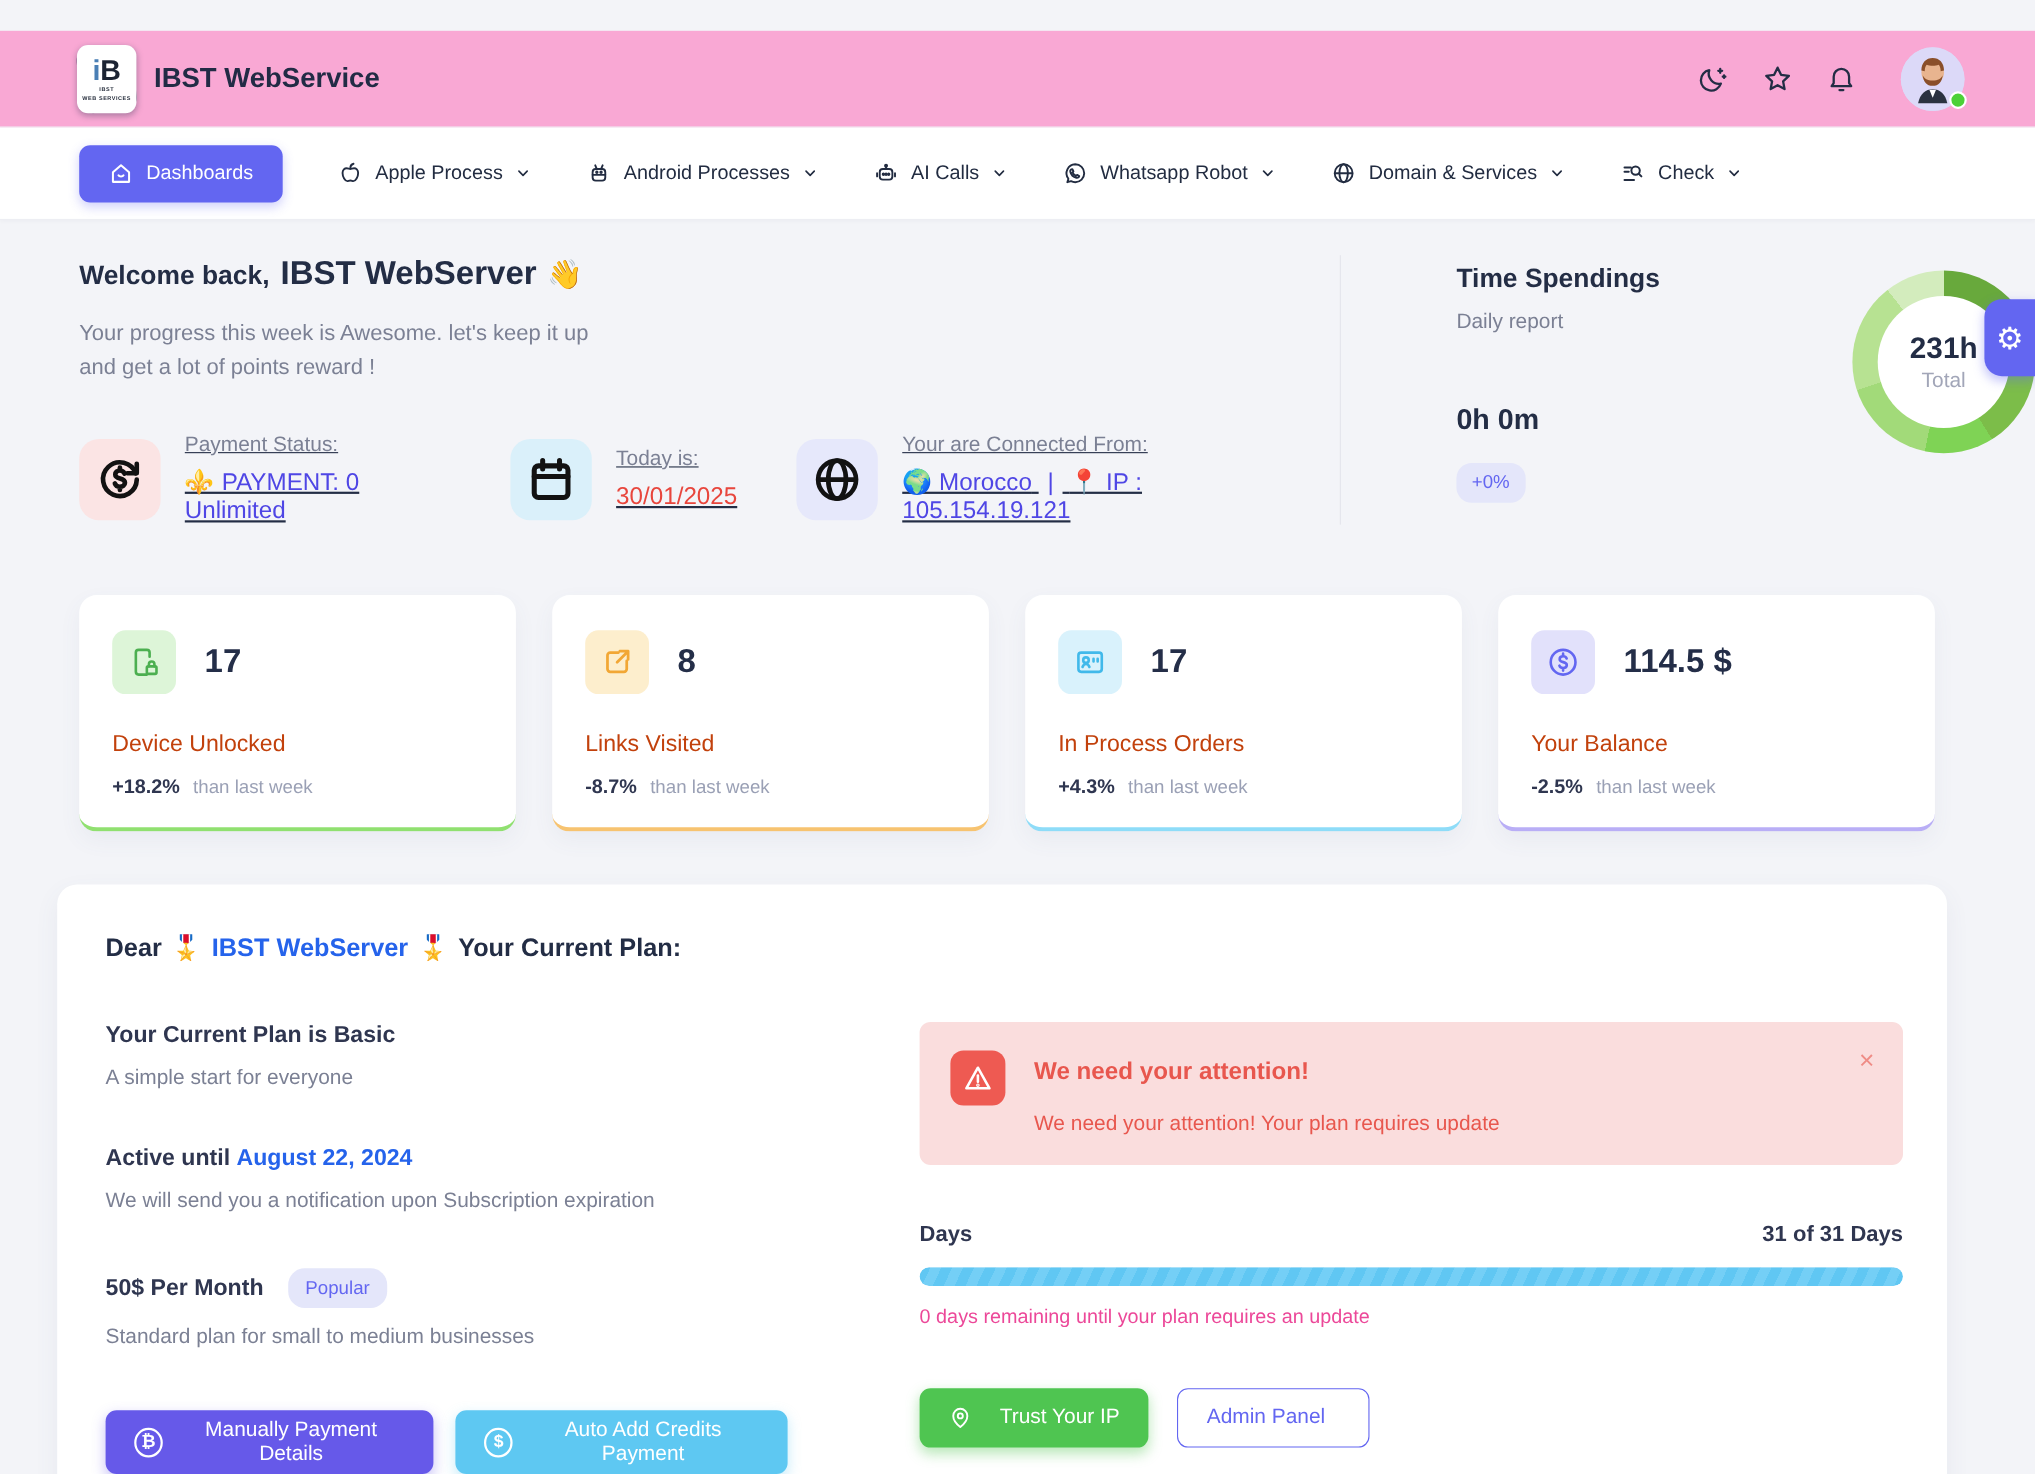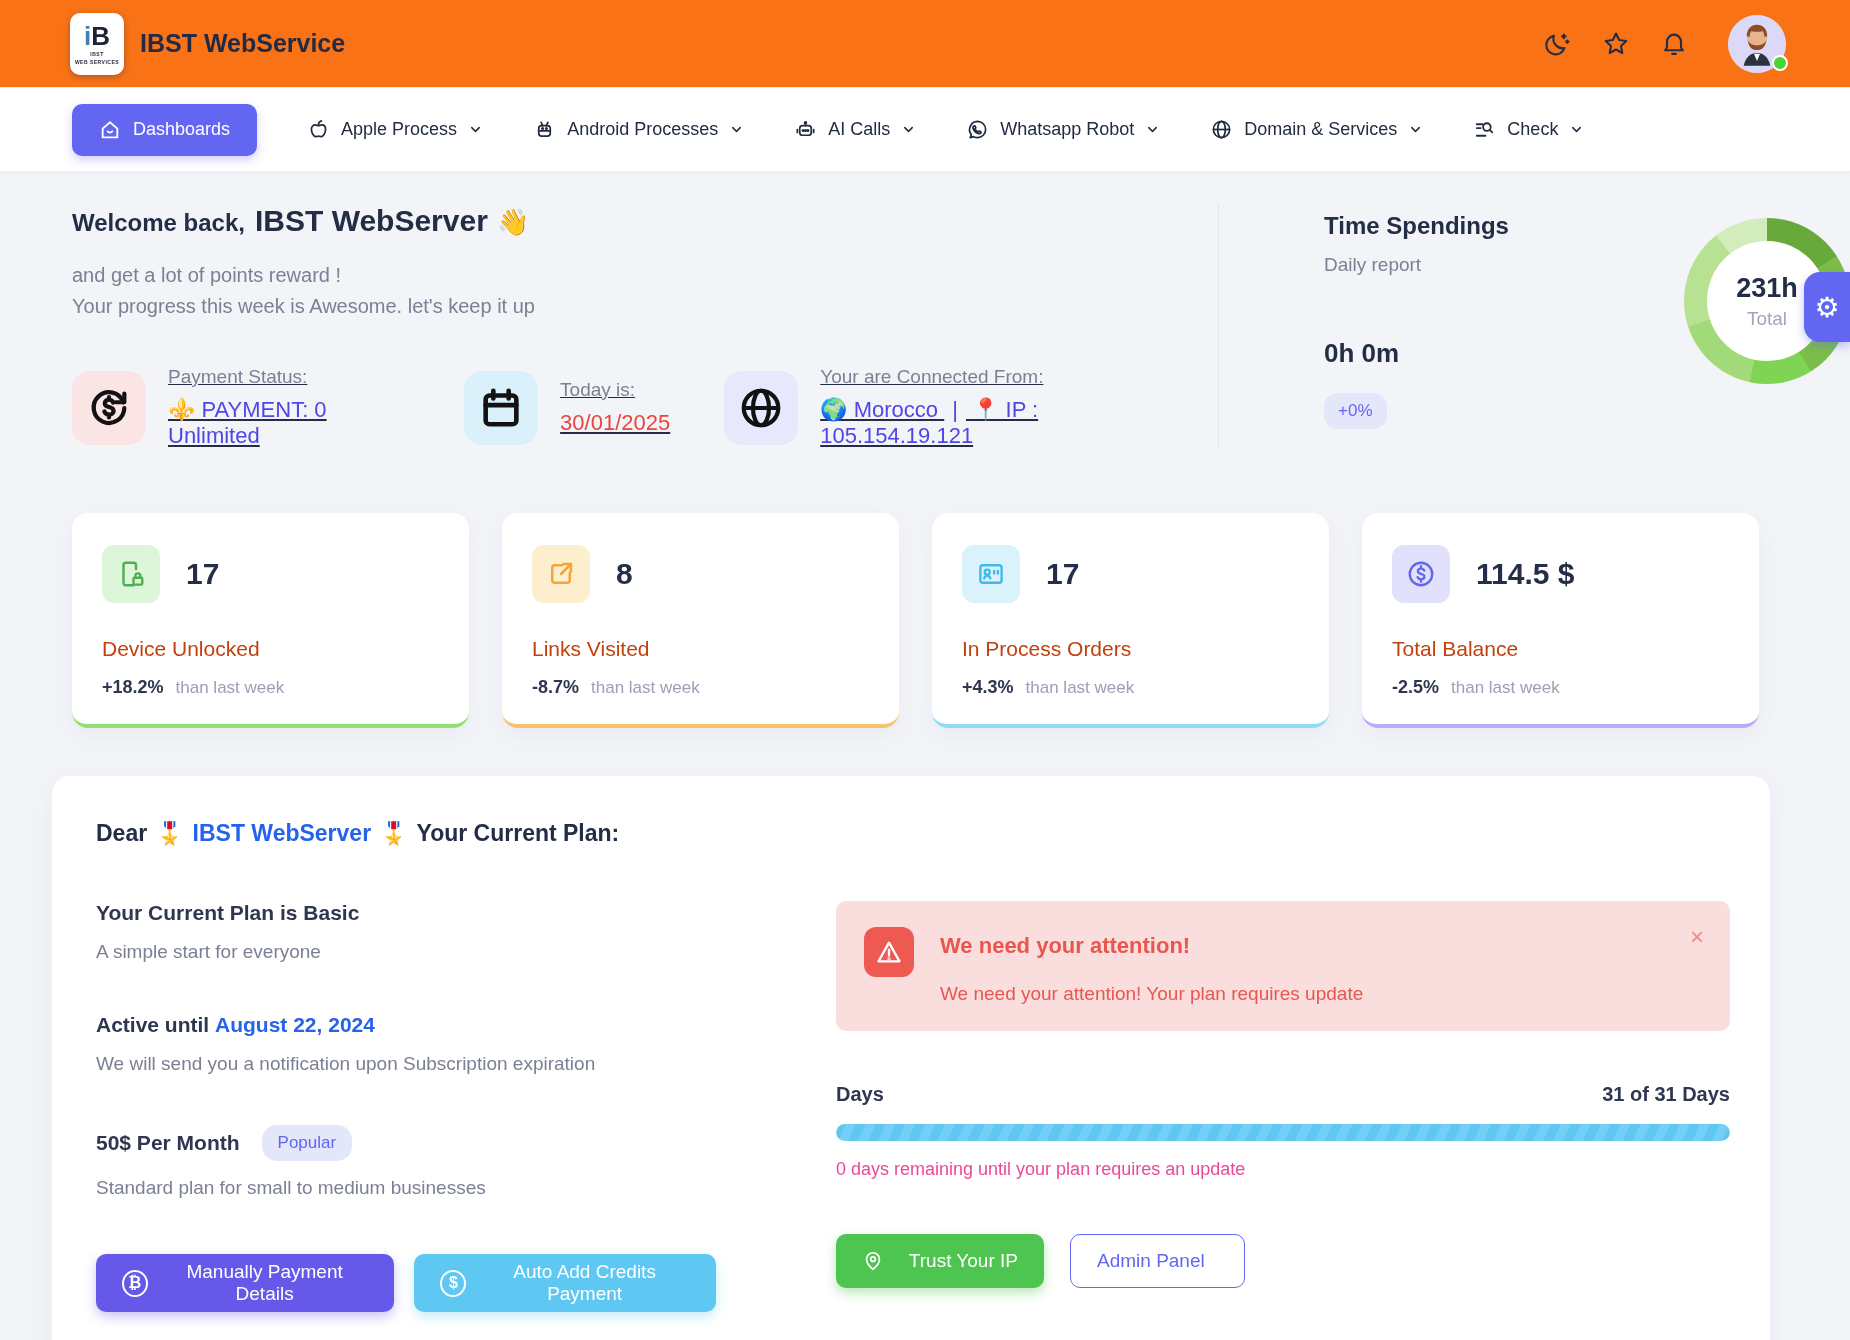--- a/index.html
+++ b/index.html
@@ -1,21 +1,21 @@
 <!DOCTYPE html>
 <html><head>
 <meta charset="utf-8">
 <style>
   * { margin:0; padding:0; box-sizing:border-box; }
   html,body { width:1850px; height:1340px; overflow:hidden; }
   body { background:#f3f4f8; font-family:"Liberation Sans", sans-serif; color:#232d45; position:relative; }
   svg { display:block; }
 
   
-  .header { height:88px; background:#f97316; display:flex; align-items:center; padding:0 64px 0 70px; border-bottom:1px solid #f0f1f5; }
+  .header { height:88px; background:#f9a8d4; display:flex; align-items:center; padding:0 64px 0 70px; border-bottom:1px solid #f0f1f5;margin-top:28px; }
   .logo { width:54px; height:62px; position:relative; margin-right:16px; }
   .logo .back { position:absolute; inset:2px; background:#3a4a63; border-radius:10px; transform:rotate(-8deg); opacity:.55; }
   .logo .card { position:absolute; inset:0; background:#fff; border-radius:10px; box-shadow:0 2px 6px rgba(30,40,70,.35); display:flex; flex-direction:column; align-items:center; justify-content:center; }
   .logo .b { font-size:26px; font-weight:bold; color:#1c2433; line-height:1; }
   .logo .b i { color:#4a7fb5; font-style:normal; }
   .logo .sub { font-size:5px; font-weight:bold; color:#1c2433; letter-spacing:.5px; margin-top:2px; }
   .app-title { font-size:25px; font-weight:700; color:#222b45; }
   .header-right { margin-left:auto; display:flex; align-items:center; gap:30px; }
   .hicon { width:28px; height:28px; color:#232d45; cursor:pointer; }
   .avatar { width:58px; height:58px; border-radius:50%; background:#dcd9f8; position:relative; margin-left:10px; cursor:pointer; overflow:visible; }
@@ -273,22 +273,22 @@
 </div>
 
 <div class="welcome-row">
   <div class="welcome-left">
     <div class="greet">
       <span class="hi">Welcome back,</span>
       <span class="uname">IBST WebServer</span>
       <span class="wave">👋</span>
     </div>
     <div class="welcome-msg">
+      <div>Your progress this week is Awesome. let's keep it up</div>
       <div>and get a lot of points reward !</div>
-      <div>Your progress this week is Awesome. let's keep it up</div>
     </div>
     <div class="info-row">
       <div class="info-item">
         <div class="info-tile tile-pink">
           <svg viewBox="0 0 24 24" fill="none" stroke="currentColor" stroke-width="2.2" stroke-linecap="round" stroke-linejoin="round">
             <path d="M19.5 9a8 8 0 1 0 .5 3"></path>
               <path d="M20 4.5V9h-4.5"></path>
             <path d="M14.2 9.2c-.4-1-1.2-1.5-2.2-1.5-1.3 0-2.2.7-2.2 1.9 0 2.6 4.6 1.2 4.6 3.9 0 1.2-1 1.9-2.4 1.9-1.1 0-2-.5-2.4-1.6M12 6.3v1.4M12 15.4v1.5"></path>
           </svg>
         </div>
@@ -409,21 +409,21 @@
   <div class="stat-card c4">
     <div class="stat-top">
       <div class="stat-tile">
         <svg viewBox="0 0 24 24" fill="none" stroke="currentColor" stroke-width="1.9" stroke-linecap="round">
           <circle cx="12" cy="12" r="9"></circle>
           <path d="M14.6 9.3c-.4-1-1.3-1.6-2.6-1.6-1.5 0-2.5.8-2.5 2.1 0 2.9 5.2 1.4 5.2 4.3 0 1.3-1.1 2.1-2.7 2.1-1.3 0-2.3-.6-2.7-1.7M12 5.8v1.9M12 16.2v1.9"></path>
         </svg>
       </div>
       <div class="stat-value">114.5 $</div>
     </div>
-    <div class="stat-label">Total Balance</div>
+    <div class="stat-label">Your Balance</div>
     <div class="stat-change-row">
       <span class="stat-change">-2.5%</span>
       <span class="stat-suffix">than last week</span>
     </div>
   </div>
 </div>
 
 <div class="plan-card">
   <div class="plan-title">
     <span>Dear</span>

